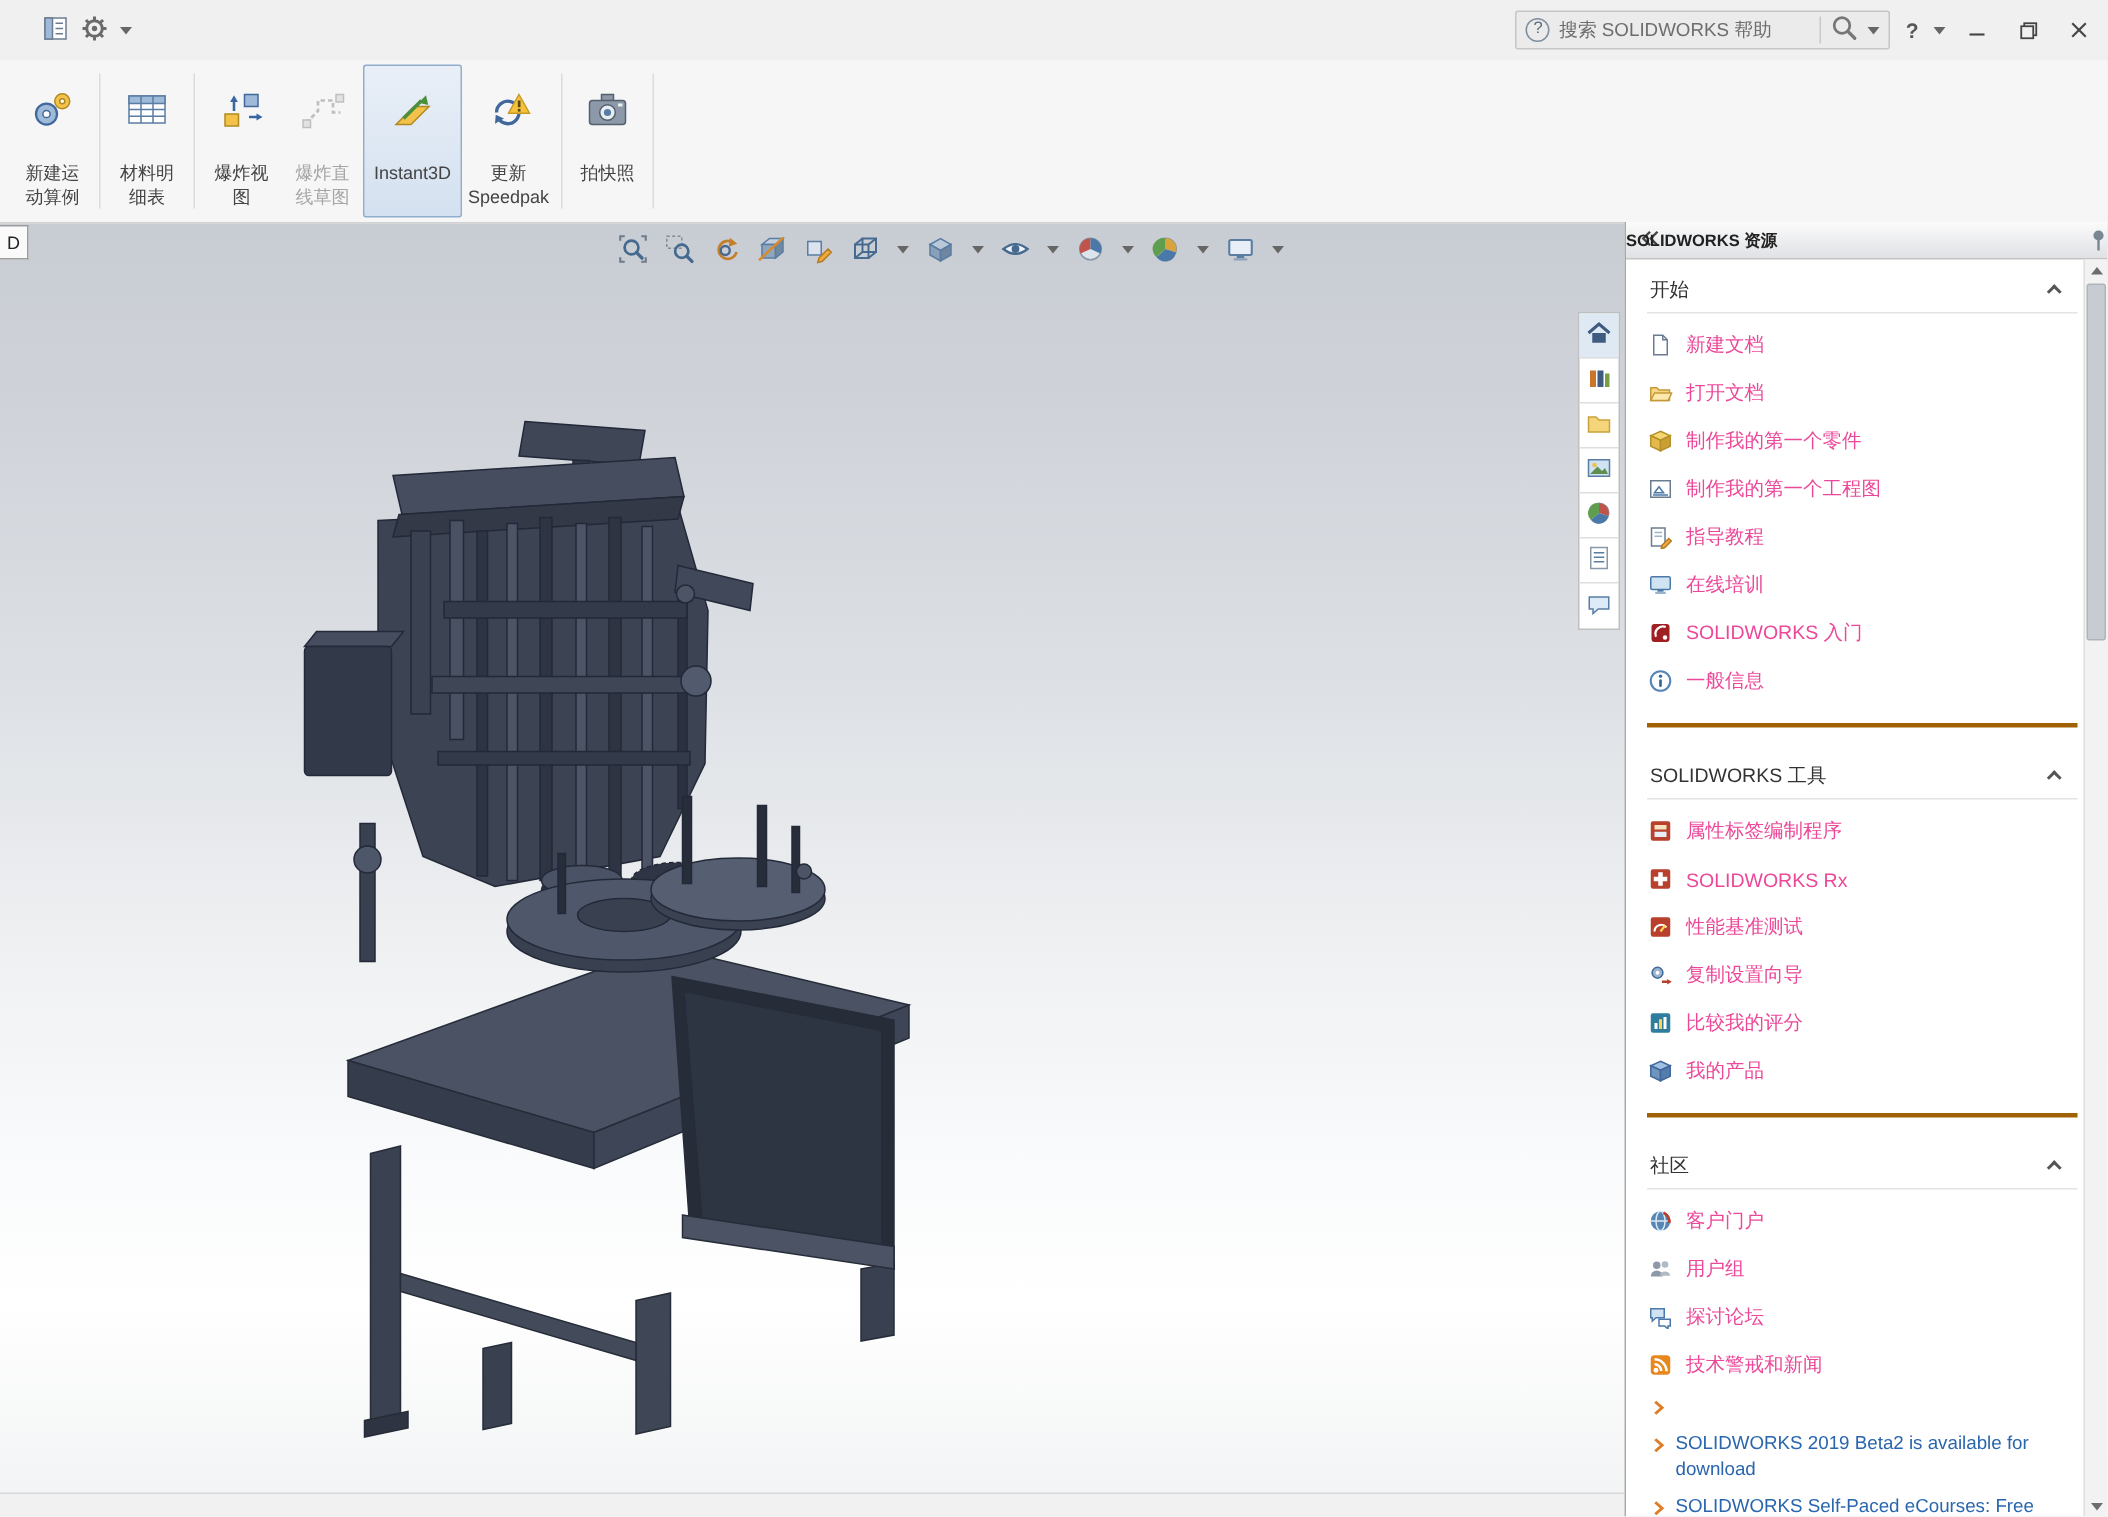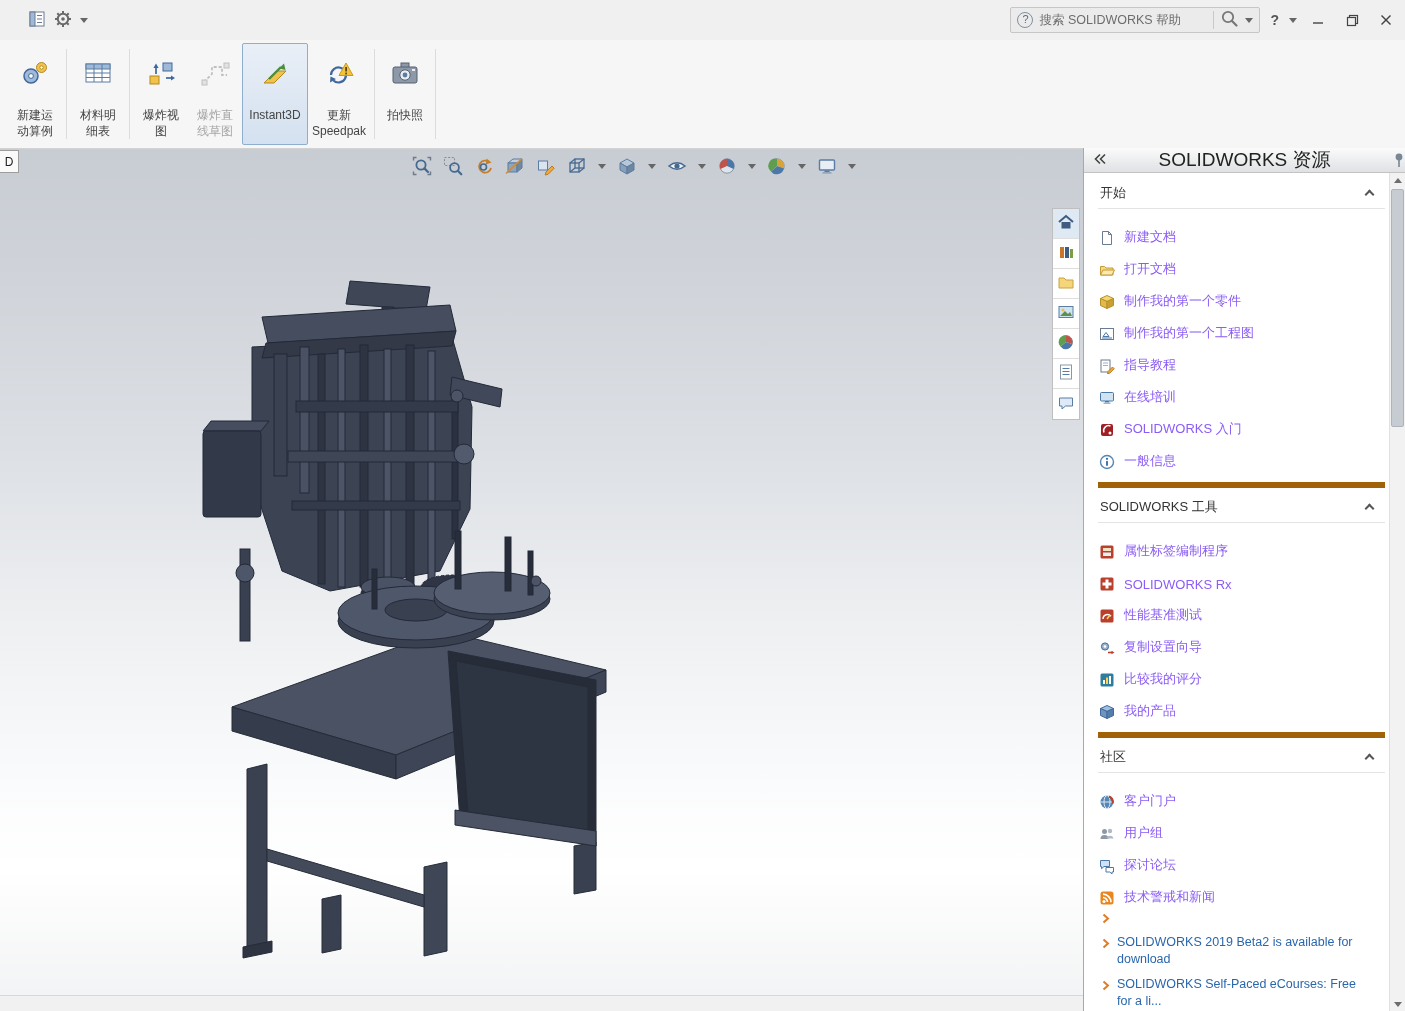--- a/index.html
+++ b/index.html
@@ -43,36 +43,36 @@
 
   
   .tabstrip{position:absolute;left:1052px;top:208px;width:28px;background:#fff;border:1px solid #bfbfbf;z-index:7}
   .tab{height:30px;display:flex;align-items:center;justify-content:center;border-bottom:1px solid #dedede}
   .tab:last-child{border-bottom:none}
   .tab.active{background:#dfe9f4}
 
   
   .taskpane{position:absolute;left:1083px;top:148px;width:322px;height:863px;background:#fff;border-left:1px solid #a9a9a9;z-index:5;overflow:hidden}
   .tp-header{height:25px;background:linear-gradient(#fbfbfb,#dfe1e4);border-bottom:1px solid #c3c3c3;display:flex;align-items:center;padding:0 4px 0 8px;position:relative}
-  .tp-title{position:absolute;left:0;right:0;text-align:center;font-weight:normal;font-size:19px;color:#222;pointer-events:none}
+  .tp-title{position:absolute;left:0;right:0;font-weight:bold;font-size:11px;color:#222;pointer-events:none}
   .tp-pin{position:absolute;right:-3px;top:3px}
   .tp-body{position:absolute;top:25px;left:0;right:16px;bottom:0;padding:6px 4px 0 14px;overflow:hidden}
   .tp-scroll{position:absolute;top:25px;right:0;width:16px;bottom:0;background:#f2f2f3;border-left:1px solid #e0e0e0}
   .sb-arrow{position:absolute;left:0;width:16px;height:14px;display:flex;align-items:center;justify-content:center}
   .sb-up{top:0}.sb-down{bottom:0}
   .tri-up{width:0;height:0;border-left:4px solid transparent;border-right:4px solid transparent;border-bottom:5px solid #6d6d6d}
   .tri-down{width:0;height:0;border-left:4px solid transparent;border-right:4px solid transparent;border-top:5px solid #6d6d6d}
   .sb-thumb{position:absolute;left:1px;top:16px;width:13px;height:238px;background:#c7ccd3;border:1px solid #aeb4bc;border-radius:2px}
 
   .tp-sec{padding-bottom:12px}
-  .tp-sec.bordered{border-top:6px solid #a16207;padding-top:5px}
+  .tp-sec.bordered{border-top:3px solid #a16207;padding-top:18px}
   .tp-sec-head{display:flex;align-items:center;justify-content:space-between;padding:5px 4px 6px 2px;border-bottom:1px solid #e4e4e4;margin-bottom:5px}
   .tp-sec-title{font-weight:normal;font-size:13px;color:#333}
   .chevup{width:7px;height:7px;border-left:2px solid #555;border-top:2px solid #555;transform:rotate(45deg);margin-right:8px;margin-top:3px}
-  .tp-item{display:flex;align-items:flex-end;gap:9px;height:32px;font-size:13px;color:#8b5cf6;cursor:default}
+  .tp-item{display:flex;align-items:center;gap:9px;height:32px;font-size:13px;color:#ec4899;cursor:default}
   .mi{width:17px;height:17px;display:flex;align-items:center;justify-content:center;flex:0 0 auto}
 
   .tp-news{display:flex;gap:7px;margin:3px 0 7px 4px}
   .news-bullet{margin-top:3px;flex:0 0 auto}
   .news-link{color:#2a66ad;font-size:12.5px;line-height:1.38;width:252px;cursor:pointer}
 </style>
 </head>
 <body>
 
 <div class="app">

